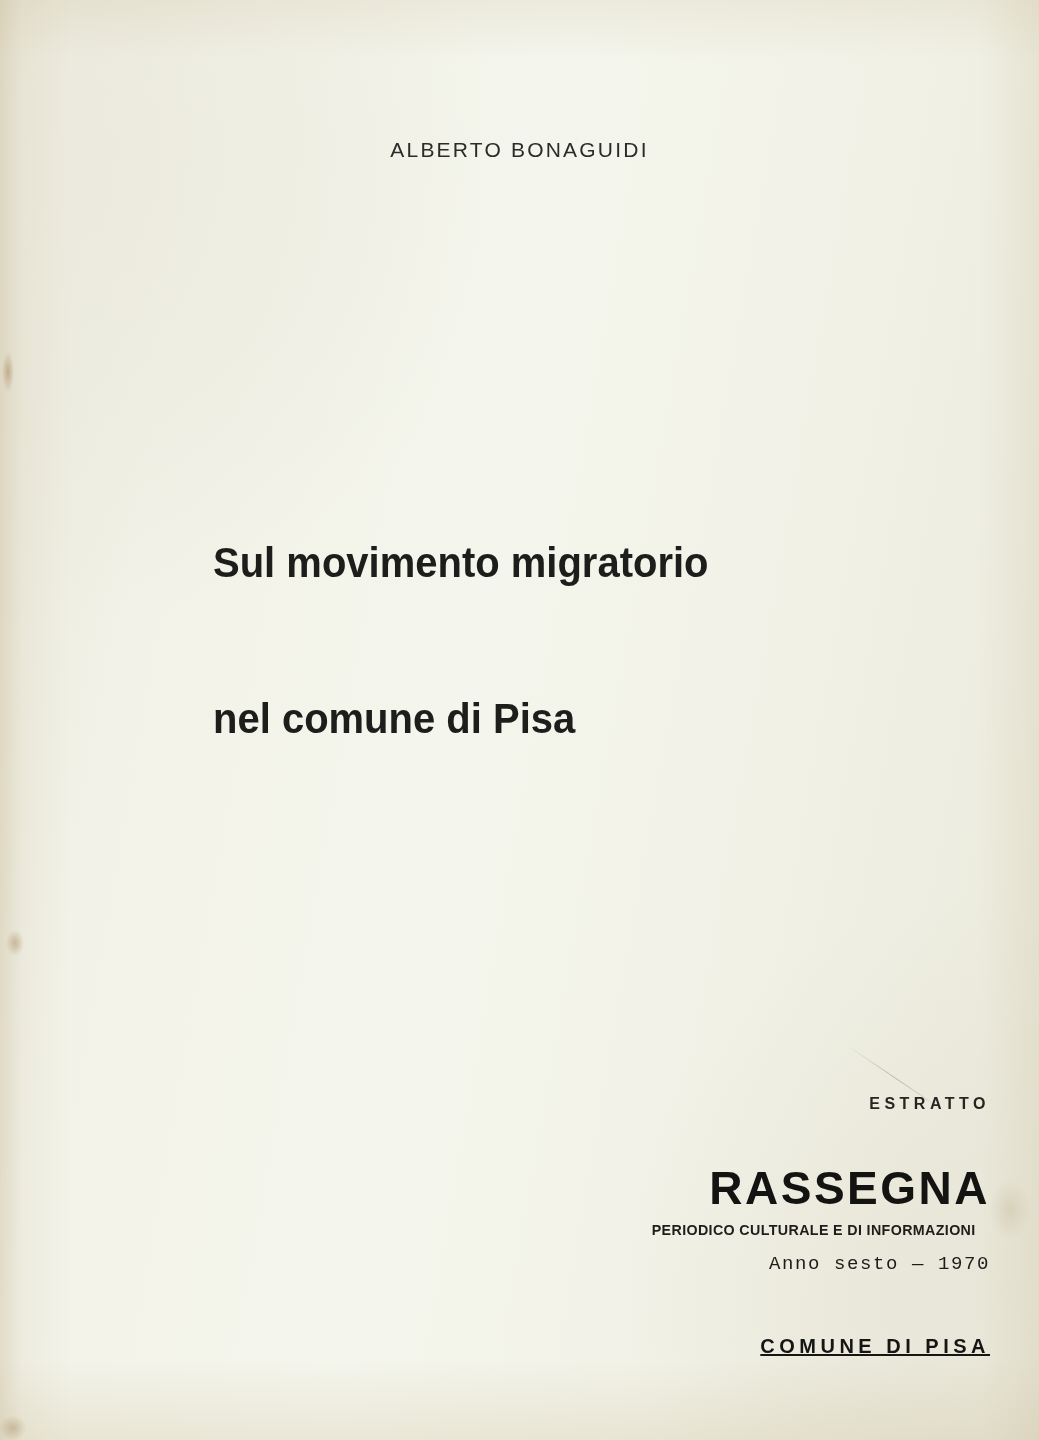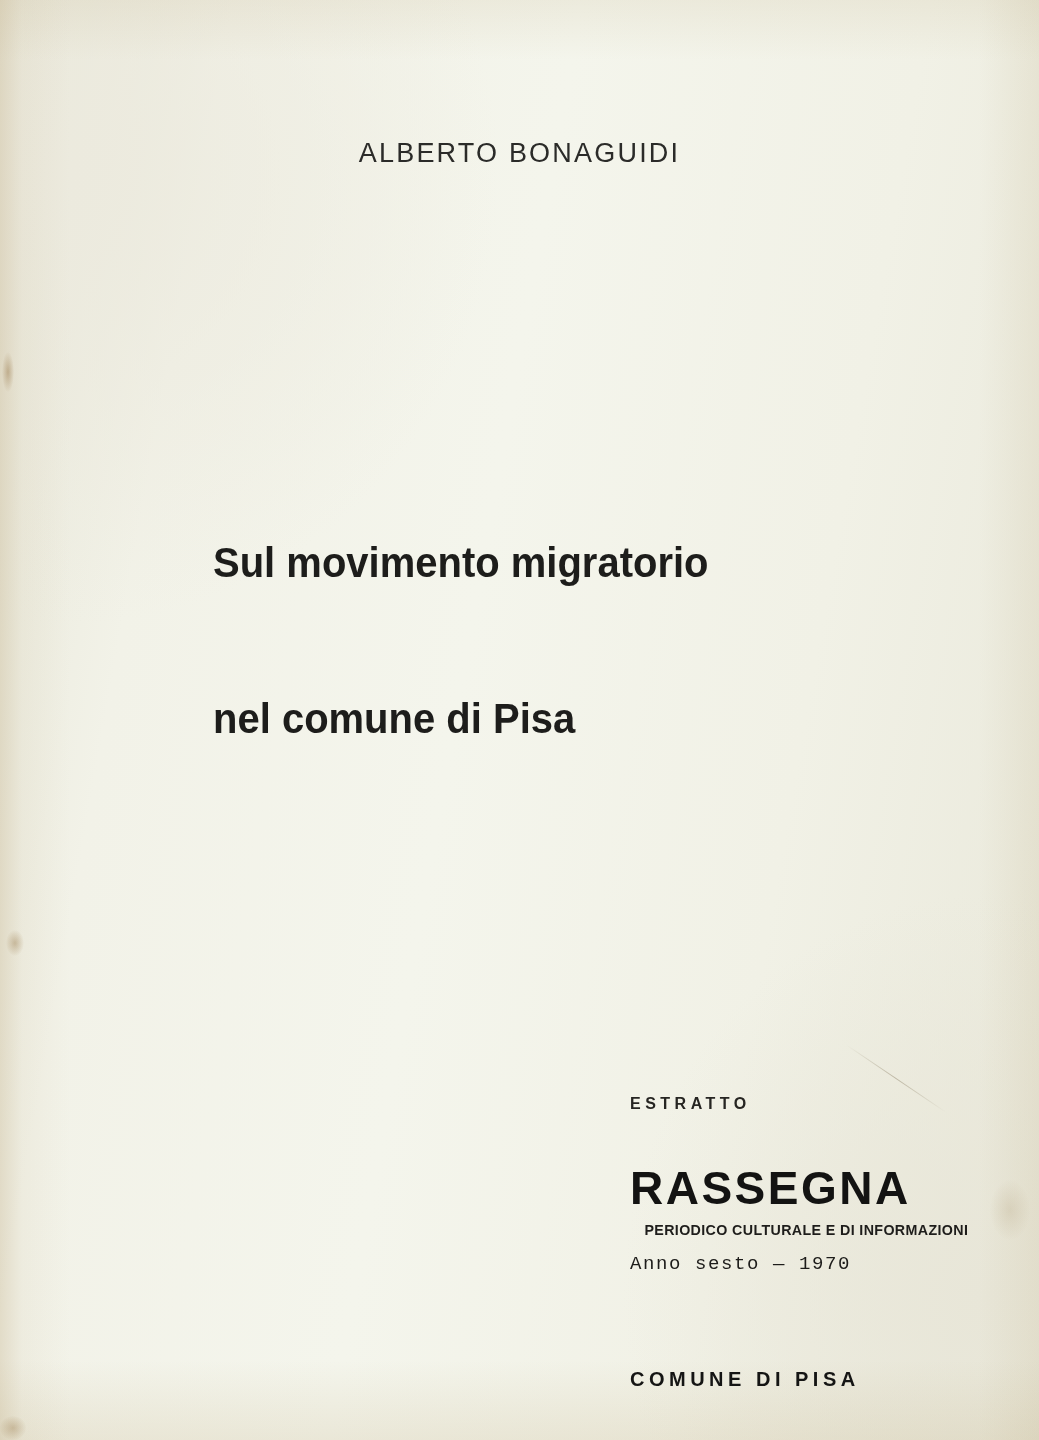--- a/index.html
+++ b/index.html
@@ -53,21 +53,21 @@
     pointer-events: none;
   }
 
   
   .author {
     position: absolute;
     left: 0;
     top: 138px;
     width: 1039px;
     text-align: center;
-    font-size: 27px;
+    font-size: 21px;
     letter-spacing: 2.2px;
     color: #2b2b29;
     font-weight: 400;
   }
 
   .title {
     position: absolute;
     left: 213px;
     top: 445px;
     width: 640px;
@@ -80,21 +80,21 @@
     transform: scaleX(0.93);
     transform-origin: left top;
     white-space: pre-line;
   }
 
   .colophon {
     position: absolute;
     left: 630px;
     top: 1095px;
     width: 360px;
-    text-align: left;
+    text-align: right;
     color: #201f1d;
   }
   .estratto {
     font-size: 16px;
     letter-spacing: 4.5px;
     font-weight: 700;
     color: #262522;
   }
   .rassegna {
     margin-top: 48px;
@@ -112,25 +112,26 @@
     transform: scaleX(0.92);
   }
   .anno {
     margin-top: 14px;
     font-family: Liberation Mono, monospace;
     font-size: 19px;
     letter-spacing: 1.6px;
     color: #1d1c1a;
   }
   .comune {
-    margin-top: 93px;
+    margin-top: 60px;
     font-size: 20px;
     font-weight: 700;
     letter-spacing: 4.5px;
     color: #151514;
+    text-decoration: underline;
   }
 </style>
 </head>
 <body>
 
 <div class="page">
 
   <div class="paper-tint"></div>
   <div class="stain s1"></div>
   <div class="stain s2"></div>

